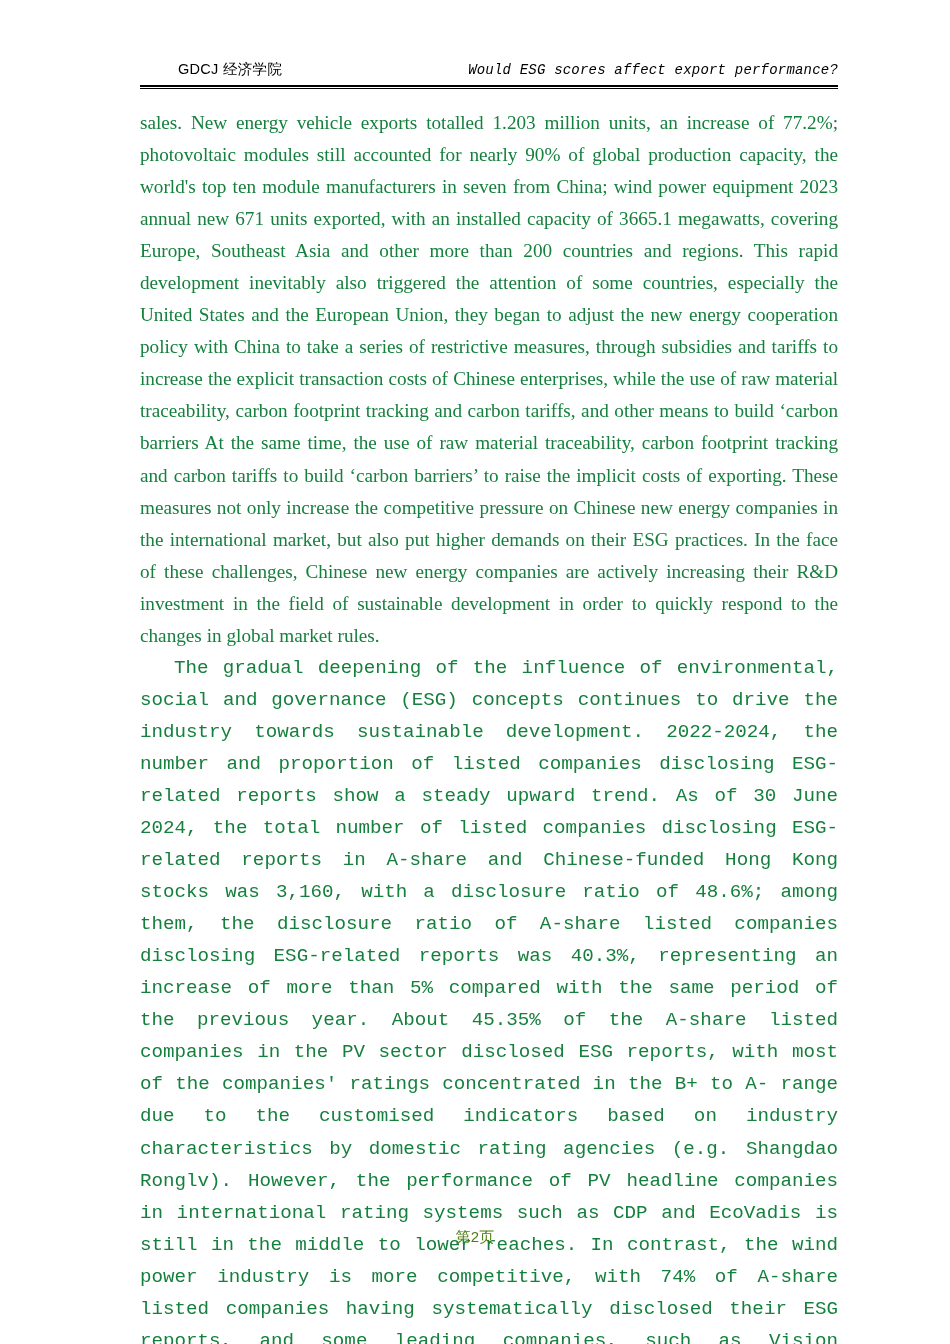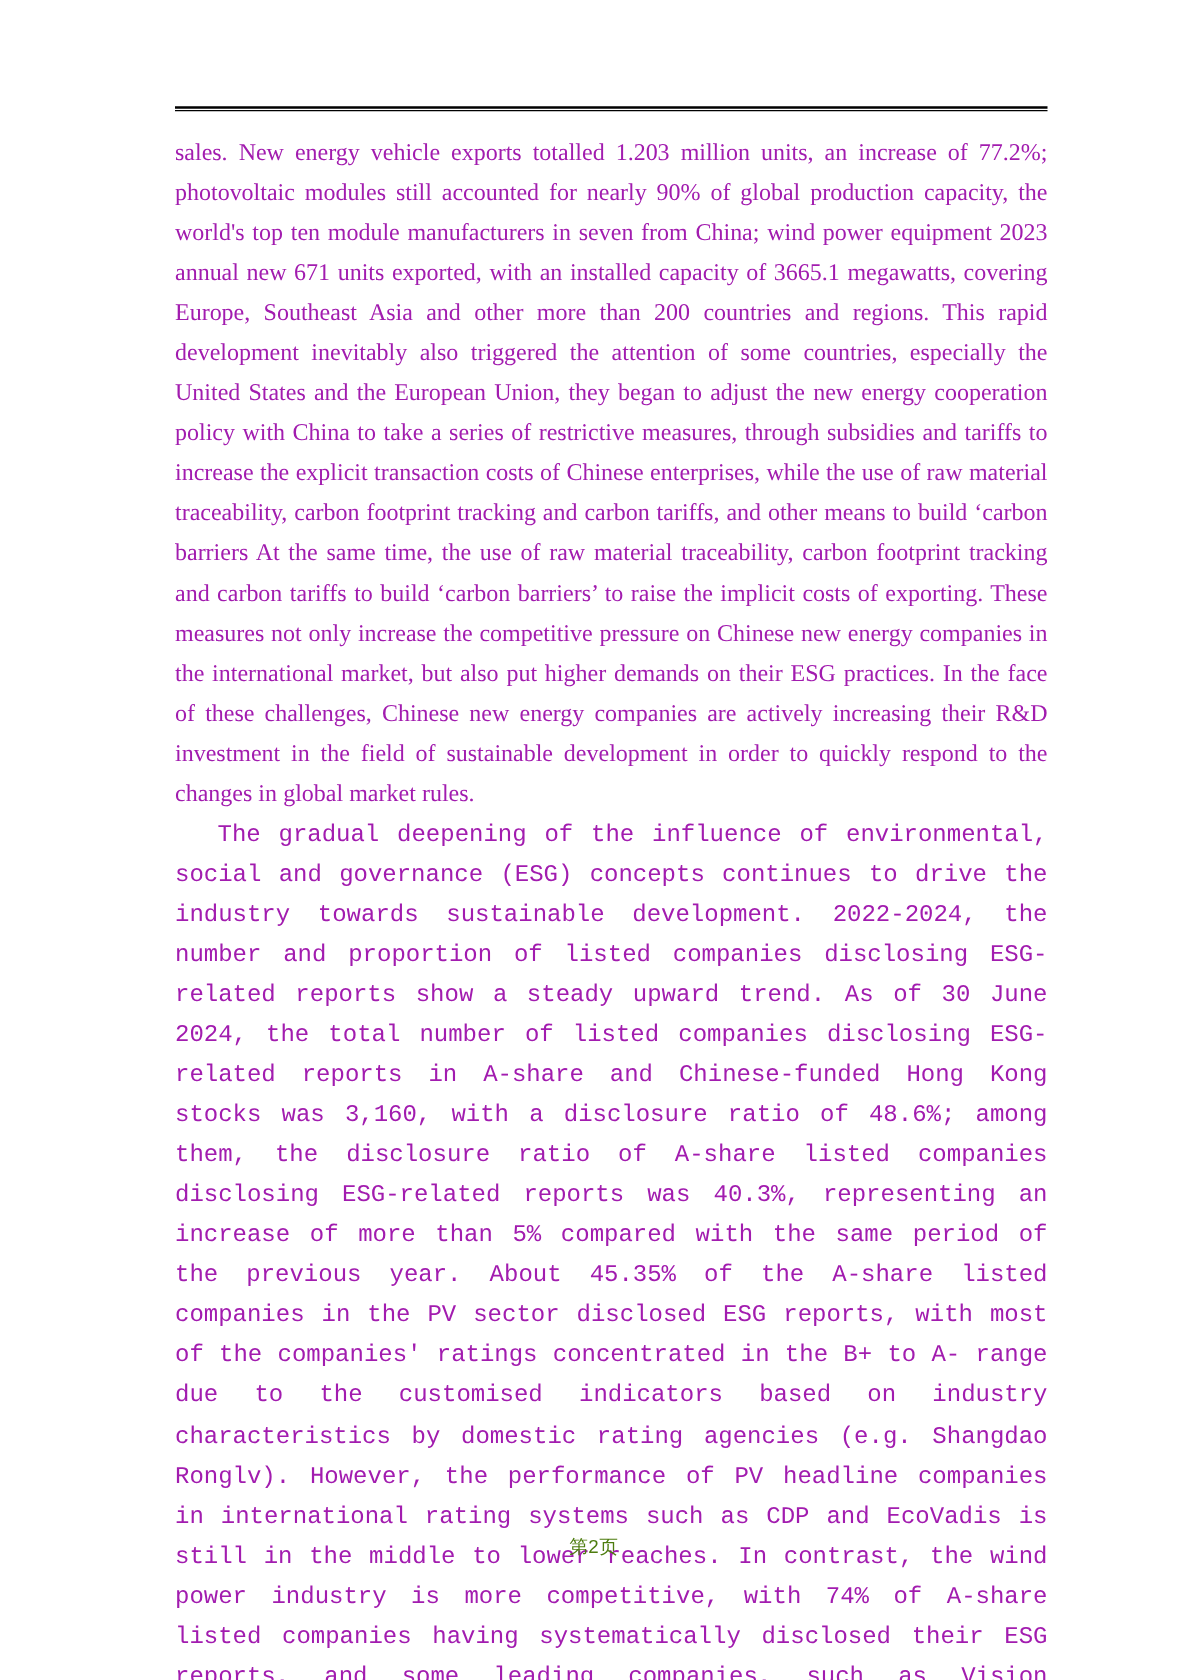--- a/index.html
+++ b/index.html
@@ -86,21 +86,21 @@
   }
   p.para {
     margin: 0;
     font-size: 19.2px;
     line-height: 32.05px;
     text-align: justify;
     text-justify: inter-word;
     -webkit-hyphens: none;
     hyphens: none;
     word-spacing: 0.1px;
-    color: #a21caf;
+    color: #15803d;
   }
   p.indent {
     text-indent: 34px;
     font-family: Liberation Mono, monospace;
   }
 
   
   .footer {
     position: absolute;
     left: 0;
@@ -113,20 +113,26 @@
     font-size: 15px;
     color: #4d7c0f;
     letter-spacing: 0.3px;
   }
 </style>
 </head>
 <body>
 
 <div class="page">
 
+  <div class="header">
+    <div class="header-inner">
+      <span class="header-left">GDCJ 经济学院</span>
+      <span class="header-right">Would ESG scores affect export performance?</span>
+    </div>
+  </div>
 
   <div class="header-rule">
     <div class="thick"></div>
     <div class="thin"></div>
   </div>
 
   <div class="body-area">
     <p class="para">sales. New energy vehicle exports totalled 1.203 million units, an increase of 77.2%; photovoltaic modules still accounted for nearly 90% of global production capacity, the world's top ten module manufacturers in seven from China; wind power equipment 2023 annual new 671 units exported, with an installed capacity of 3665.1 megawatts, covering Europe, Southeast Asia and other more than 200 countries and regions. This rapid development inevitably also triggered the attention of some countries, especially the United States and the European Union, they began to adjust the new energy cooperation policy with China to take a series of restrictive measures, through subsidies and tariffs to increase the explicit transaction costs of Chinese enterprises, while the use of raw material traceability, carbon footprint tracking and carbon tariffs, and other means to build ‘carbon barriers At the same time, the use of raw material traceability, carbon footprint tracking and carbon tariffs to build ‘carbon barriers’ to raise the implicit costs of exporting. These measures not only increase the competitive pressure on Chinese new energy companies in the international market, but also put higher demands on their ESG practices. In the face of these challenges, Chinese new energy companies are actively increasing their R&amp;D investment in the field of sustainable development in order to quickly respond to the changes in global market rules.</p>
     <p class="para indent">The gradual deepening of the influence of environmental, social and governance (ESG) concepts continues to drive the industry towards sustainable development. 2022-2024, the number and proportion of listed companies disclosing ESG-related reports show a steady upward trend. As of 30 June 2024, the total number of listed companies disclosing ESG-related reports in A-share and Chinese-funded Hong Kong stocks was 3,160, with a disclosure ratio of 48.6%; among them, the disclosure ratio of A-share listed companies disclosing ESG-related reports was 40.3%, representing an increase of more than 5% compared with the same period of the previous year. About 45.35% of the A-share listed companies in the PV sector disclosed ESG reports, with most of the companies' ratings concentrated in the B+ to A- range due to the customised indicators based on industry characteristics by domestic rating agencies (e.g. Shangdao Ronglv). However, the performance of PV headline companies in international rating systems such as CDP and EcoVadis is still in the middle to lower reaches. In contrast, the wind power industry is more competitive, with 74% of A-share listed companies having systematically disclosed their ESG reports, and some leading companies, such as Vision Technology Group, are ranked A- with international giants in the CDP ratings through their ‘operational carbon neutrality’ practices. This difference highlights the different emphasis</p>
   </div>

